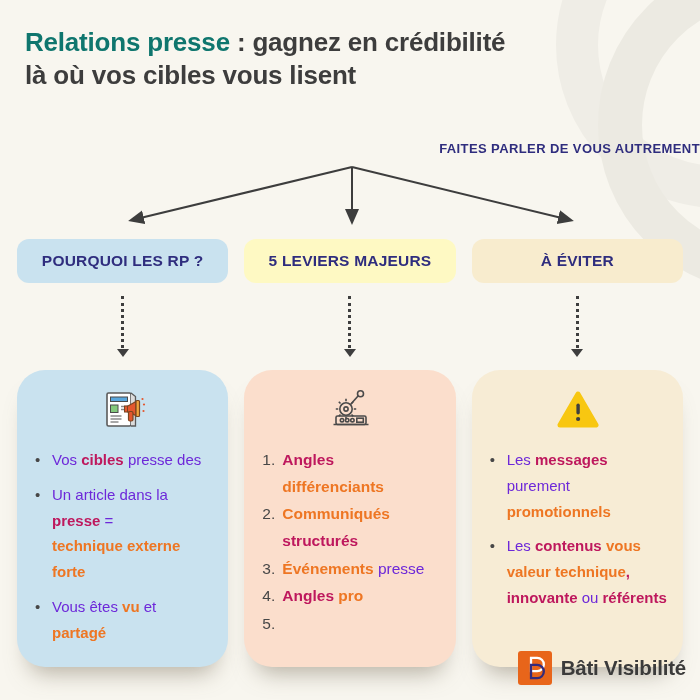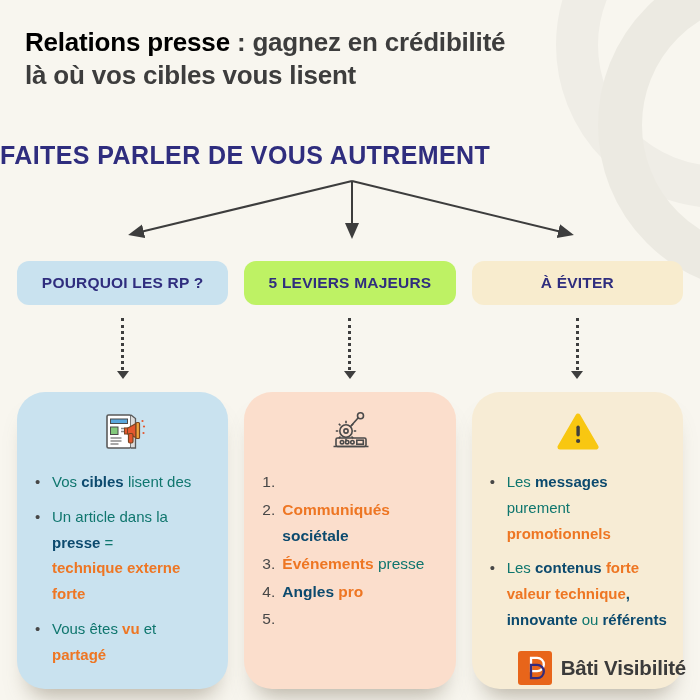--- a/index.html
+++ b/index.html
@@ -13,34 +13,34 @@
   .ring { position: absolute; border-radius: 50%; z-index: 0; }
   .ring1 { width: 242px; height: 242px; border: 42px solid #EFEDE6; top: -118px; left: 556px; }
   .ring2 { width: 246px; height: 246px; border: 44px solid #ECEAE2; top: -42px; left: 598px; }
   .content { position: relative; z-index: 1; }
 
   .title {
     margin: 26px 24px 0 25px;
     font-size: 26px; font-weight: bold; color: #3D3D3D;
     line-height: 1.25; letter-spacing: -0.2px;
   }
-  .title .hl { color: #000000; text-align: center; }
+  .title .hl { color: #0f766e; text-align: center; }
 
   .subtitle {
-    margin-top: 50px; text-align: left;
-    color: #2F2D7E; font-weight: bold; font-size: 25px; letter-spacing: 0.4px;
+    margin-top: 50px; text-align: right;
+    color: #2F2D7E; font-weight: bold; font-size: 13px; letter-spacing: 0.4px;
   }
 
   .branch { display: block; margin-top: 5px; }
 
   .grid {
     display: grid; grid-template-columns: 1fr 1fr 1fr;
     gap: 16px; padding: 0 17px;
   }
-  .pills-row { margin-top: 14px; }
+  .pills-row { margin-top: 6px; }
   .pill {
     height: 44px; border-radius: 12px;
     display: flex; align-items: center; justify-content: center;
     color: #2F2D7E; font-weight: bold; font-size: 15.5px; letter-spacing: 0.2px;
     white-space: nowrap;
   }
   .arrows-row { margin-top: 13px; }
   .arrowcol { display: flex; flex-direction: column; align-items: center; }
   .dots { height: 52px; width: 0; border-left: 3px dotted #3E3E3E; }
   .tri { width: 0; height: 0; border: 6px solid transparent; border-bottom: 0;
@@ -53,22 +53,22 @@
     box-shadow: 0 18px 22px -12px rgba(120, 110, 90, 0.5);
   }
   .card-icon { display: flex; justify-content: center; height: 50px; margin-top: 2px; }
   .card-list { margin-top: 9px; }
   .item { display: flex; font-size: 15px; line-height: 1.72; color: #474747; }
   .bullet .item { margin-bottom: 9px; }
   .number .item { margin-bottom: 1px; font-size: 15.5px; }
   .marker { flex: none; }
   .marker.dot { width: 17px; }
   .marker.num { width: 20px; color: #474747; }
-  .seg-n { font-weight: normal; color: #0f766e; }
-  .seg-b { font-weight: bold; color: #0c4a6e; }
+  .seg-n { font-weight: normal; color: #6d28d9; }
+  .seg-b { font-weight: bold; color: #be185d; }
   .seg-o { font-weight: bold; color: #EE7623; }
 
   .brand {
     position: absolute; right: 14px; bottom: 15px;
     display: flex; align-items: center; gap: 9px; z-index: 1; text-align: right;
   }
   .brand-box {
     width: 34px; height: 34px; background: #E8651A; border-radius: 3px;
     display: flex; align-items: center; justify-content: center;
   }
@@ -94,21 +94,21 @@
         <path d="M0,0 L8,3.5 L0,7 z" fill="#3D3D3D"></path>
       </marker>
     </defs>
     <path d="M352 6 L132 59" stroke="#3D3D3D" stroke-width="2" fill="none" marker-end="url(#ah)"></path>
     <path d="M352 6 L352 60" stroke="#3D3D3D" stroke-width="2" fill="none" marker-end="url(#ah)"></path>
     <path d="M352 6 L570 59" stroke="#3D3D3D" stroke-width="2" fill="none" marker-end="url(#ah)"></path>
   </svg>
 
   <div class="grid pills-row">
     <div class="pill" style="background: rgb(201, 226, 239);">POURQUOI LES RP ?</div>
-    <div class="pill" style="background: #bef264;">5 LEVIERS MAJEURS</div>
+    <div class="pill" style="background: #fef9c3;">5 LEVIERS MAJEURS</div>
     <div class="pill" style="background: rgb(248, 236, 206); text-align: center;">À ÉVITER</div>
   </div>
 
   <div class="grid arrows-row">
     <div class="arrowcol">
         <div class="dots"></div>
         <div class="tri"></div>
       </div>
     <div class="arrowcol">
         <div class="dots"></div>
@@ -135,21 +135,21 @@
           <rect x="24.5" y="18" width="3" height="6" fill="#e4572e" stroke="#7a4520" stroke-width="1"></rect>
           <rect x="28.5" y="23.5" width="4.5" height="9.5" rx="1.5" fill="#e4572e" stroke="#7a4520" stroke-width="1.2"></rect>
           <circle cx="42.5" cy="11" r="1.1" fill="#e4572e"></circle>
           <circle cx="44" cy="16.5" r="1.1" fill="#e4572e"></circle>
           <circle cx="43.5" cy="23" r="1.1" fill="#e4572e"></circle>
         </svg>
       </div>
       <div class="card-list bullet">
           <div class="item">
             <span class="marker dot">•</span>
-            <span class="txt"><span class="seg-n">Vos </span><span class="seg-b">cibles</span><span class="seg-n"> lisent des</span><br></span>
+            <span class="txt"><span class="seg-n">Vos </span><span class="seg-b">cibles</span><span class="seg-n"> presse des</span><br></span>
           </div>
           <div class="item">
             <span class="marker dot">•</span>
             <span class="txt"><span class="seg-n">Un article dans la </span><span class="seg-b">presse</span><span class="seg-n"> =</span><br><span class="seg-o">technique externe forte</span></span>
           </div>
           <div class="item">
             <span class="marker dot">•</span>
             <span class="txt"><span class="seg-n">Vous êtes </span><span class="seg-o">vu</span><span class="seg-n"> et </span><span class="seg-o">partagé</span></span>
           </div>
         </div>
@@ -167,24 +167,25 @@
           <path d="M6.5 36.5 h35"></path>
           <circle cx="15" cy="32.2" r="1.7"></circle>
           <circle cx="20.2" cy="32.2" r="1.7"></circle>
           <circle cx="25.4" cy="32.2" r="1.7"></circle>
           <rect x="29.8" y="30.2" width="6.5" height="4"></rect>
         </svg>
       </div>
       <div class="card-list number">
           <div class="item">
             <span class="marker num">1.</span>
+            <span class="txt"><span class="seg-b">Angles</span><span class="seg-o"> différenciants</span></span>
           </div>
           <div class="item">
             <span class="marker num">2.</span>
-            <span class="txt"><span class="seg-o">Communiqués</span><span class="seg-b"> sociétale</span></span>
+            <span class="txt"><span class="seg-o">Communiqués</span><span class="seg-b"> structurés</span></span>
           </div>
           <div class="item">
             <span class="marker num">3.</span>
             <span class="txt"><span class="seg-o">Événements</span><span class="seg-n"> presse</span></span>
           </div>
           <div class="item">
             <span class="marker num">4.</span>
             <span class="txt"><span class="seg-b">Angles</span><span class="seg-o"> pro</span></span>
           </div>
           <div class="item">
@@ -201,21 +202,21 @@
           <circle cx="23.1" cy="31" r="2.1" fill="#3F3F3F"></circle>
         </svg>
       </div>
       <div class="card-list bullet">
           <div class="item">
             <span class="marker dot">•</span>
             <span class="txt"><span class="seg-n">Les </span><span class="seg-b">messages</span><span class="seg-n"> purement</span><br><span class="seg-o">promotionnels</span></span>
           </div>
           <div class="item">
             <span class="marker dot">•</span>
-            <span class="txt"><span class="seg-n">Les </span><span class="seg-b">contenus</span><span class="seg-n"> </span><span class="seg-o">forte</span><br><span class="seg-o">valeur technique</span><span class="seg-b">,</span><br><span class="seg-b">innovante</span><span class="seg-n"> ou </span><span class="seg-b">référents</span></span>
+            <span class="txt"><span class="seg-n">Les </span><span class="seg-b">contenus</span><span class="seg-n"> </span><span class="seg-o">vous</span><br><span class="seg-o">valeur technique</span><span class="seg-b">,</span><br><span class="seg-b">innovante</span><span class="seg-n"> ou </span><span class="seg-b">référents</span></span>
           </div>
         </div>
     </div>
 
   </div>
 </div>
 
 <div class="brand">
   <div class="brand-box">
     <svg width="30" height="30" viewBox="0 0 34 34">

